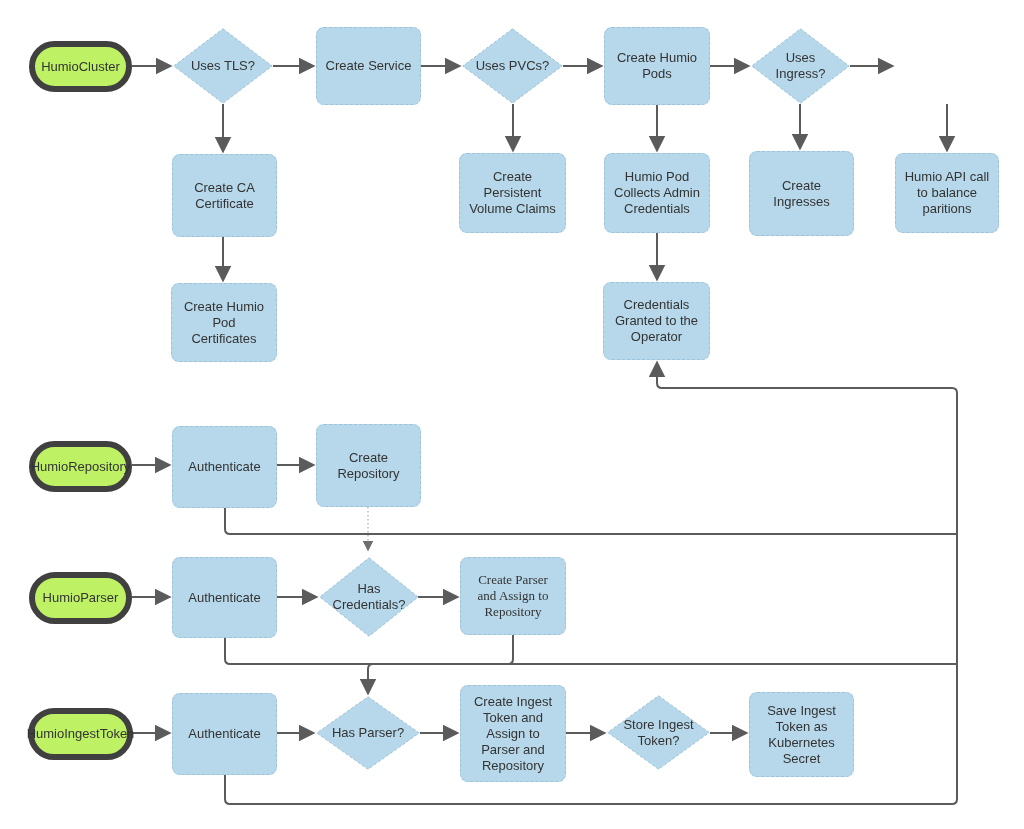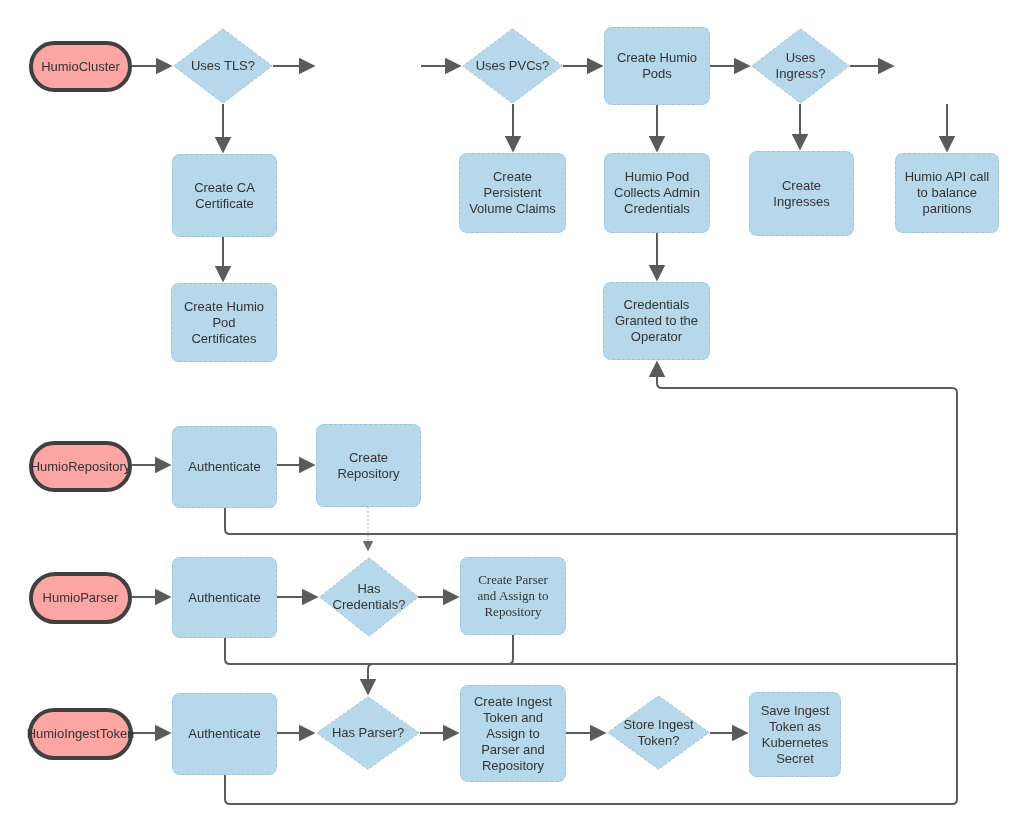--- a/index.html
+++ b/index.html
@@ -10,21 +10,21 @@
   .connector-layer{position:absolute;left:0;top:0;z-index:1;}
   .conn{fill:none;stroke:#5b5b5b;stroke-width:2;}
   .conn.dotted{stroke:#ababab;stroke-width:1.2;stroke-dasharray:1.5 2.5;}
   .node{
     position:absolute;display:flex;align-items:center;justify-content:center;
     text-align:center;color:#333333;font-size:13px;line-height:16px;
     box-sizing:border-box;z-index:2;
   }
   .node .label{white-space:pre-line;position:relative;z-index:2;}
   .node.rect{background:#b7d8ea;border:1px dashed #9cc3d9;border-radius:8px;}
-  .node.pill{background:#fca5a5;border:4px solid #404040;border-radius:27px;}
+  .node.pill{background:#bef264;border:6px solid #404040;border-radius:27px;}
   .node.diamond{background:transparent;border:none;}
   .node.diamond svg{position:absolute;left:0;top:0;z-index:1;}
   .diamond-poly{fill:#b7d8ea;stroke:#9cc3d9;stroke-width:1;stroke-dasharray:3 2;stroke-linejoin:round;}
 </style>
 </head>
 <body>
 
 <div class="canvas">
   <svg class="connector-layer" width="1024" height="829" viewBox="0 0 1024 829">
     <defs>
@@ -65,20 +65,23 @@
       <path d="M225 775 V799 Q225 804 230 804 H952 Q957 804 957 799 V393 Q957 388 952 388 H662 Q657 388 657 383 V363" class="conn" marker-end="url(#arrow-dark)"></path>
     </svg>
 <div class="node pill" style="left: 29px; top: 41px; width: 103px; height: 51px;">
       <span class="label">HumioCluster</span>
     </div>
     <div class="node diamond" style="left: 173px; top: 28px; width: 100px; height: 76px;">
       <svg width="100" height="76" viewBox="0 0 100 76">
         <polygon class="diamond-poly" points="50,0.8 99.2,38 50,75.2 0.8,38"></polygon>
       </svg>
       <span class="label">Uses TLS?</span>
+    </div>
+    <div class="node rect" style="left: 316px; top: 27px; width: 105px; height: 78px;">
+      <span class="label">Create Service</span>
     </div>
     <div class="node diamond" style="left: 462px; top: 28px; width: 101px; height: 76px;">
       <svg width="101" height="76" viewBox="0 0 101 76">
         <polygon class="diamond-poly" points="50.5,0.8 100.2,38 50.5,75.2 0.8,38"></polygon>
       </svg>
       <span class="label">Uses PVCs?</span>
     </div>
     <div class="node rect" style="left: 604px; top: 27px; width: 106px; height: 78px;">
       <span class="label">Create Humio
 Pods</span>
@@ -170,19 +173,19 @@
 Parser and
 Repository</span>
     </div>
     <div class="node diamond" style="left: 607px; top: 695px; width: 103px; height: 75px;">
       <svg width="103" height="75" viewBox="0 0 103 75">
         <polygon class="diamond-poly" points="51.5,0.8 102.2,37.5 51.5,74.2 0.8,37.5"></polygon>
       </svg>
       <span class="label">Store Ingest
 Token?</span>
     </div>
-    <div class="node rect" style="left: 749px; top: 692px; width: 92px; height: 85px;">
+    <div class="node rect" style="left: 749px; top: 692px; width: 105px; height: 85px;">
       <span class="label">Save Ingest
 Token as
 Kubernetes
 Secret</span>
     </div>
   </div>
 
 </body></html>

